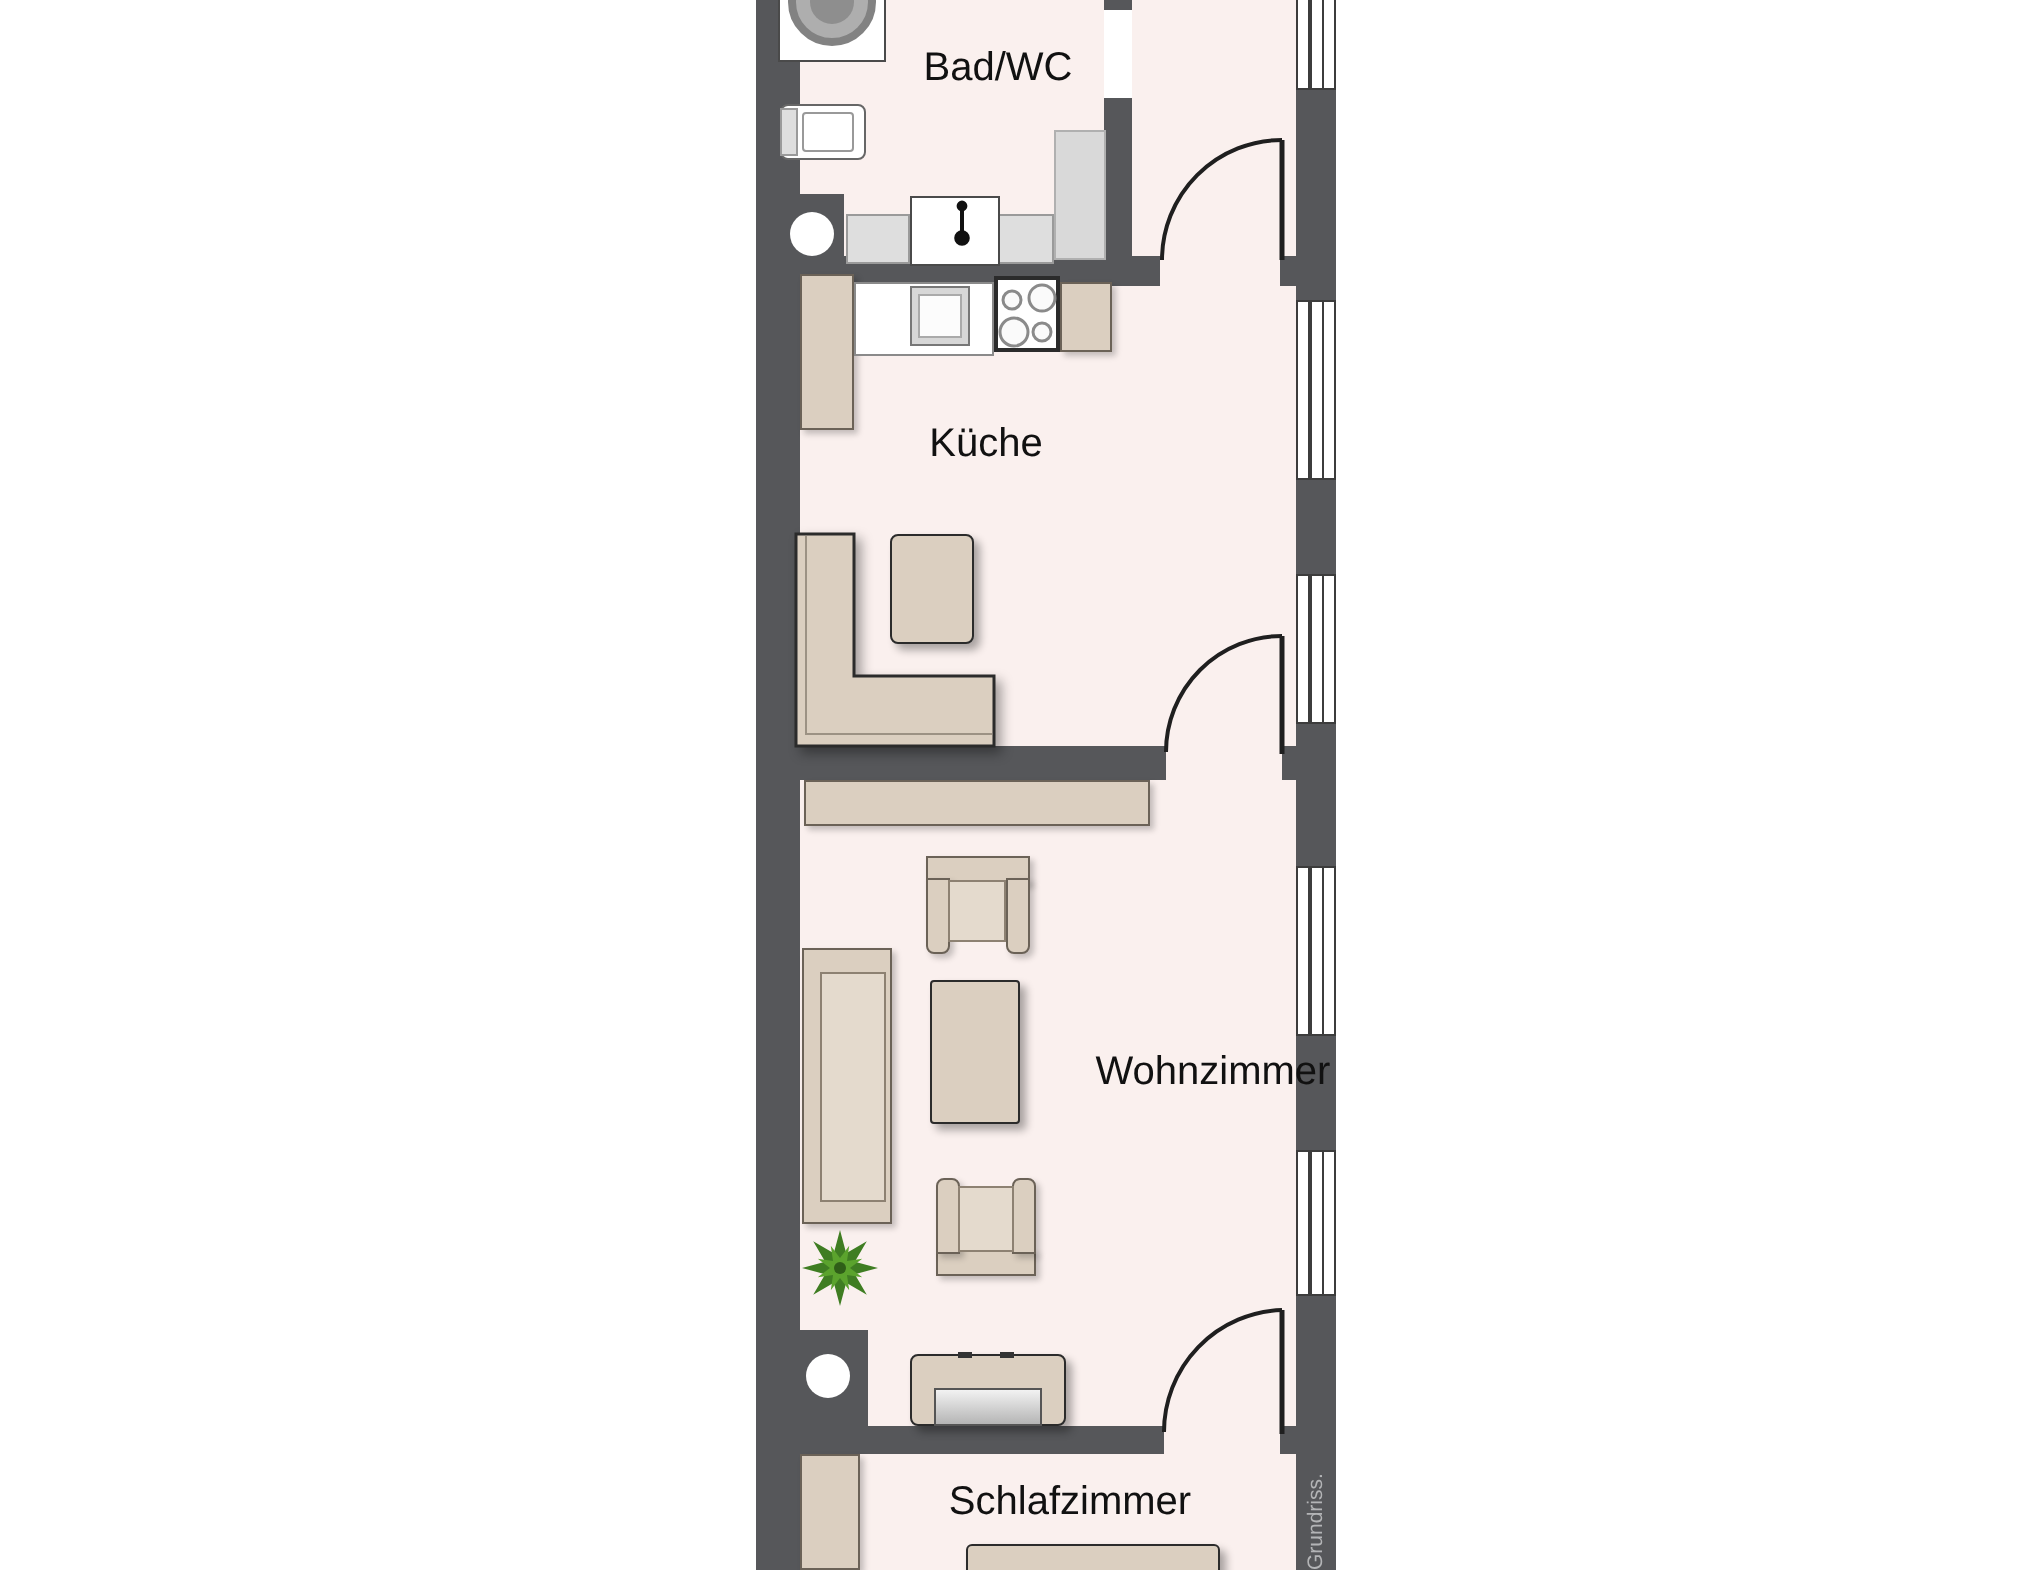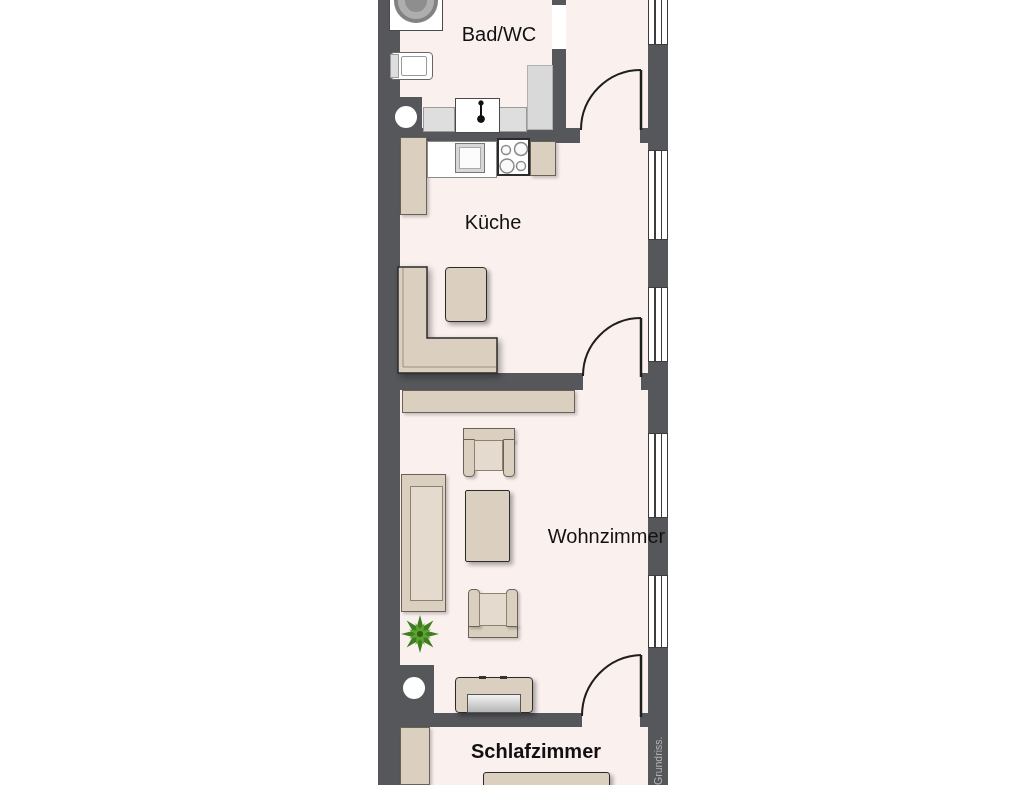--- a/index.html
+++ b/index.html
@@ -156,17 +156,17 @@
     </g>
     <g fill="none" stroke="#1f1f1f">
       <path d="M 582 716 A 61 61 0 0 1 641 655" stroke-width="2"></path>
       <line x1="641" y1="655" x2="641" y2="717" stroke-width="2.5"></line>
     </g>
   </svg>
 
   <div class="abs roomlabel" style="left:457px;top:23px;width:84px;">Bad/WC</div>
   <div class="abs roomlabel" style="left:462px;top:211px;width:62px;text-align:center;">Küche</div>
   <div class="abs roomlabel" style="left:544px;top:525px;width:125px;">Wohnzimmer</div>
-  <div class="abs roomlabel" style="left:471px;top:740px;width:128px;font-weight:bold;">Schlafzimmer</div>
+  <div class="abs roomlabel" style="left:471px;top:740px;width:128px;">Schlafzimmer</div>
 
   <div class="abs watermark" style="left:648px;top:732px;width:20px;height:53px;">Grundriss.</div>
 
 </div>
 
 </body></html>

